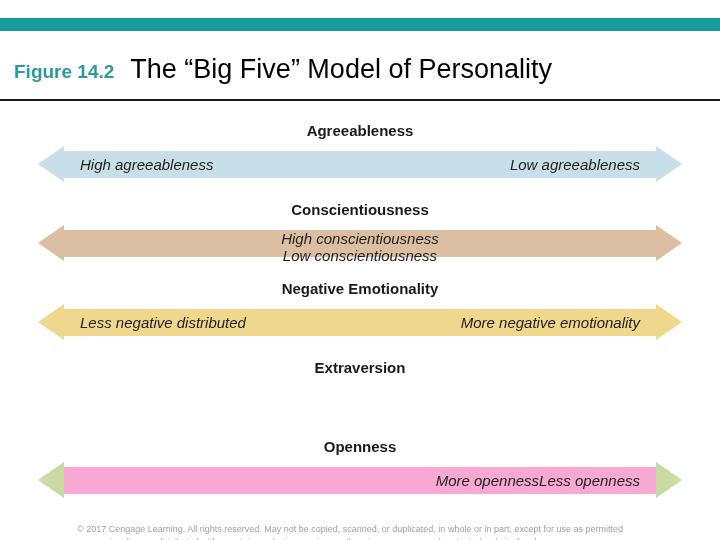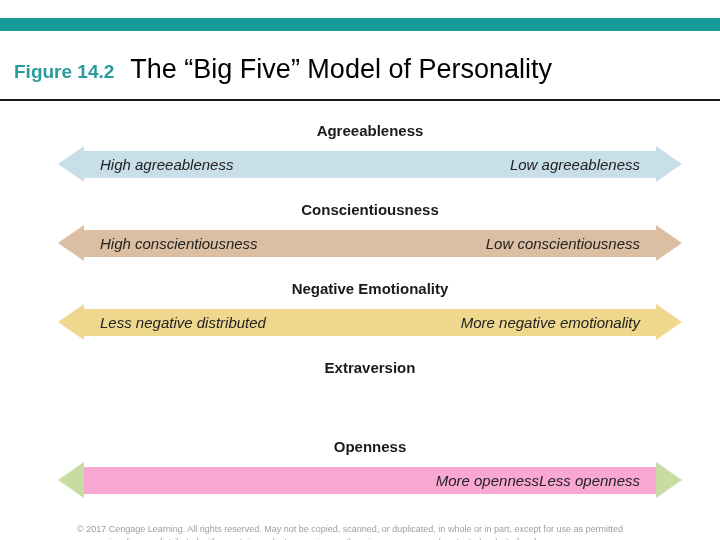--- a/index.html
+++ b/index.html
@@ -15,21 +15,21 @@
   .top-bar { margin-top: 18px; width: 100%; height: 13px; background: #189A9A; }
   .title-row {
     margin-top: 20px; padding-left: 14px;
     line-height: 36px; white-space: nowrap;
   }
   .figure-label { color: #2B9B9B; font-weight: bold; font-size: 19px; }
   .title-text  { color: #000000; font-size: 27px; margin-left: 16px; }
   .title-underline { margin-top: 8px; width: 100%; height: 2px; background: #1a1a1a; }
 
   
-  .traits { margin-top: 20px; margin-left: 20px; }
+  .traits { margin-top: 20px; }
   .trait { height: 79px; }
   .trait-title {
     text-align: center;
     font-weight: bold;
     font-size: 15px;
     color: #1a1a1a;
     height: 20px;
     line-height: 20px;
   }
   .arrow {
@@ -102,21 +102,21 @@
           <span class="lbl">Low agreeableness</span>
         </div>
         <div class="head right" style="background-color: rgb(200, 223, 233);"></div>
       </div>
     </div>
 
     <div class="trait">
       <div class="trait-title">Conscientiousness</div>
       <div class="arrow">
         <div class="head left" style="background-color: rgb(220, 191, 162);"></div>
-        <div class="bar" style="background-color: rgb(220, 191, 162);">
+        <div class="bar" style="background-color: rgb(220, 191, 162); flex-direction: column;">
           <span class="lbl">High conscientiousness</span>
           <span class="lbl">Low conscientiousness</span>
         </div>
         <div class="head right" style="background-color: rgb(220, 191, 162);"></div>
       </div>
     </div>
 
     <div class="trait">
       <div class="trait-title">Negative Emotionality</div>
       <div class="arrow">

